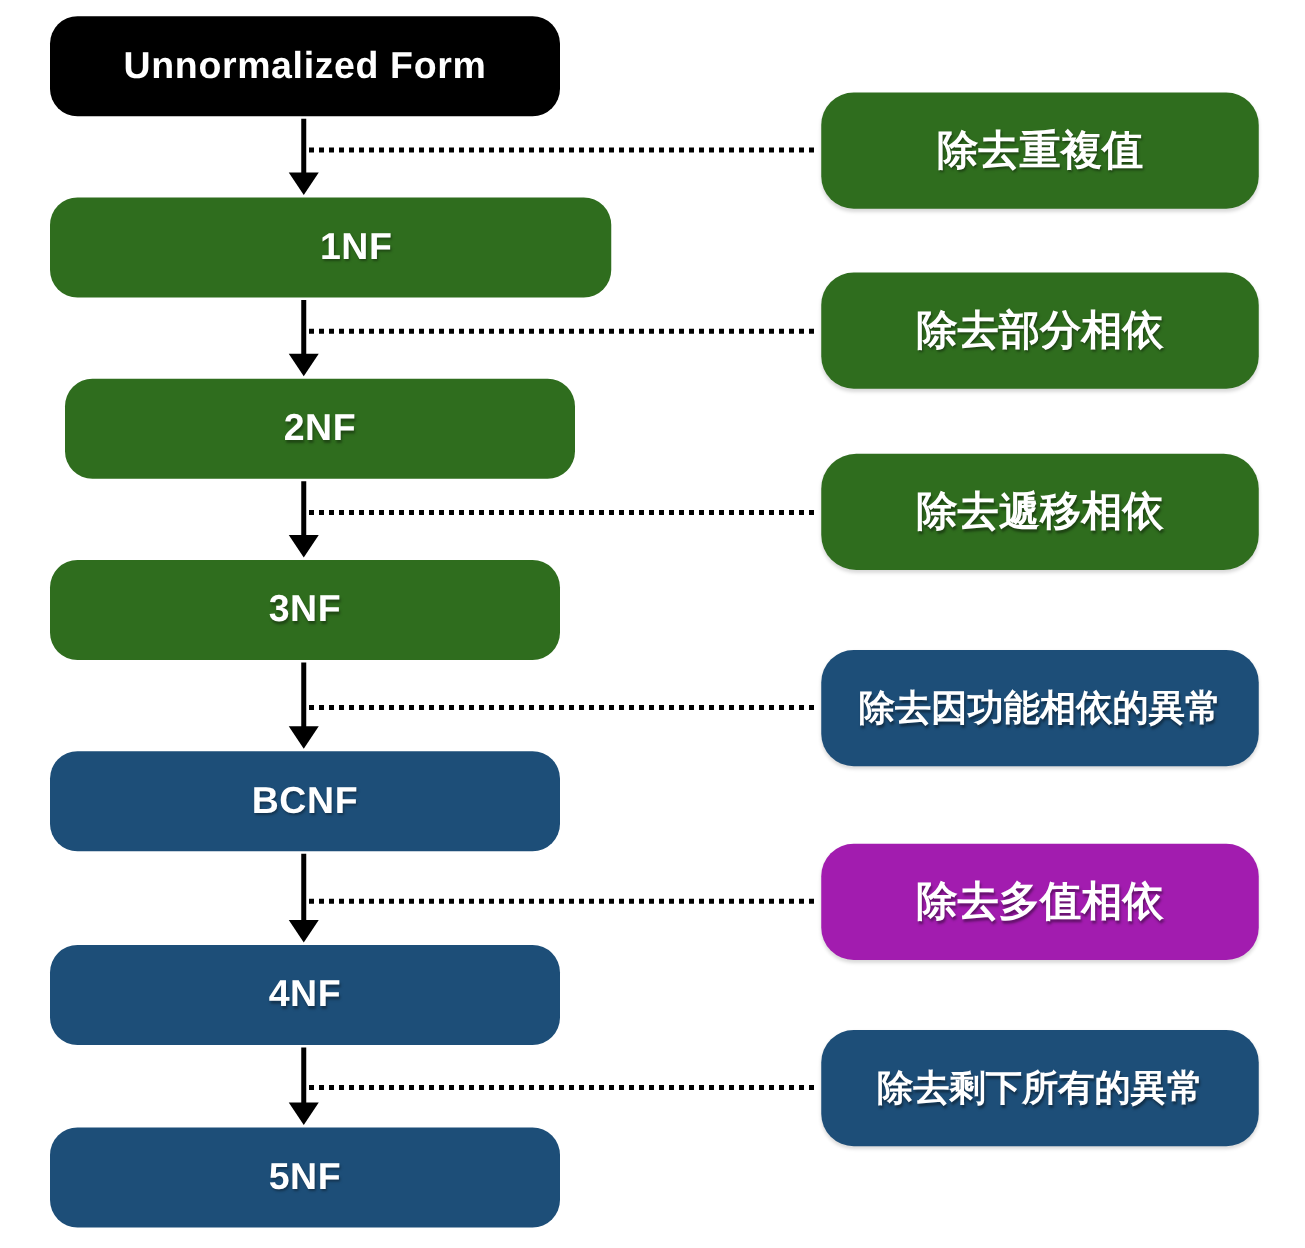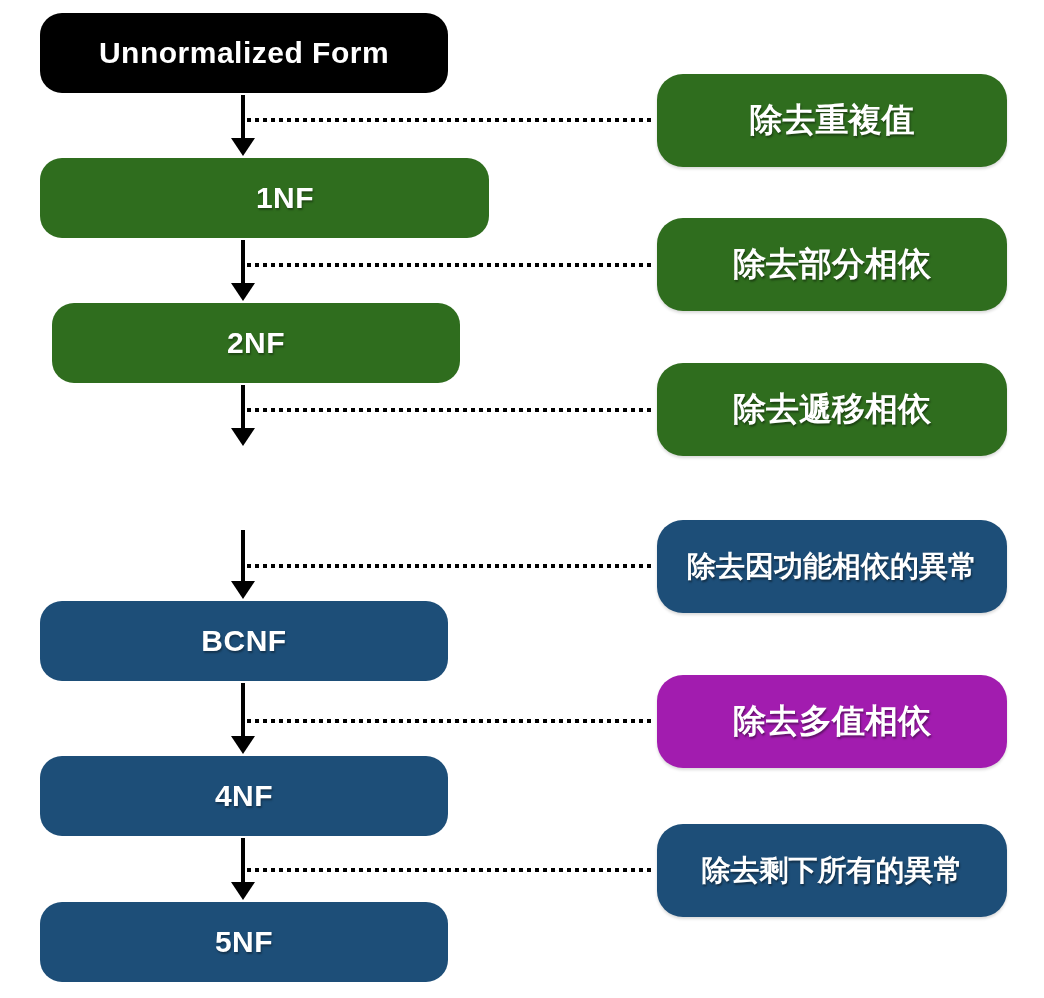--- a/index.html
+++ b/index.html
@@ -47,31 +47,32 @@
 
   
   .annot{
     position:absolute;left:657px;width:350px;height:93px;
     border-radius:26px;display:flex;align-items:center;justify-content:center;
     color:#fff;font-weight:bold;font-size:33px;
     text-shadow:1px 2px 2px rgba(0,0,0,.4);
     box-shadow:0 2px 3px rgba(0,0,0,.15);
   }
   .annot.long{font-size:29px;letter-spacing:0;}
-  .ann-0{top:74px;}  .ann-1{top:218px;} .ann-2{top:363px;}
+  .ann-0{top:74px;}  .ann-1{top:218px;} .ann-2{top:363px;border-radius:28px;}
   .ann-3{top:520px;} .ann-4{top:675px;} .ann-5{top:824px;}
 </style>
 </head>
 <body>
 
 <div class="stage">
 
   <div class="node node-0" style="background-color: rgb(0, 0, 0);">Unnormalized Form</div>
   <div class="node node-1" style="background-color: rgb(47, 109, 30);">1NF</div>
   <div class="node node-2" style="background-color: rgb(47, 109, 30);">2NF</div>
+  <div class="node node-3" style="background-color: rgb(47, 109, 30);">3NF</div>
   <div class="node node-4" style="background-color: rgb(29, 78, 120);">BCNF</div>
   <div class="node node-5" style="background-color: rgb(29, 78, 120);">4NF</div>
   <div class="node node-6" style="background-color: rgb(29, 78, 120);">5NF</div>
 
   <div class="arrow arr-0">
     <div class="shaft"></div>
     <div class="head"></div>
   </div>
   <div class="arrow arr-1">
     <div class="shaft"></div>

